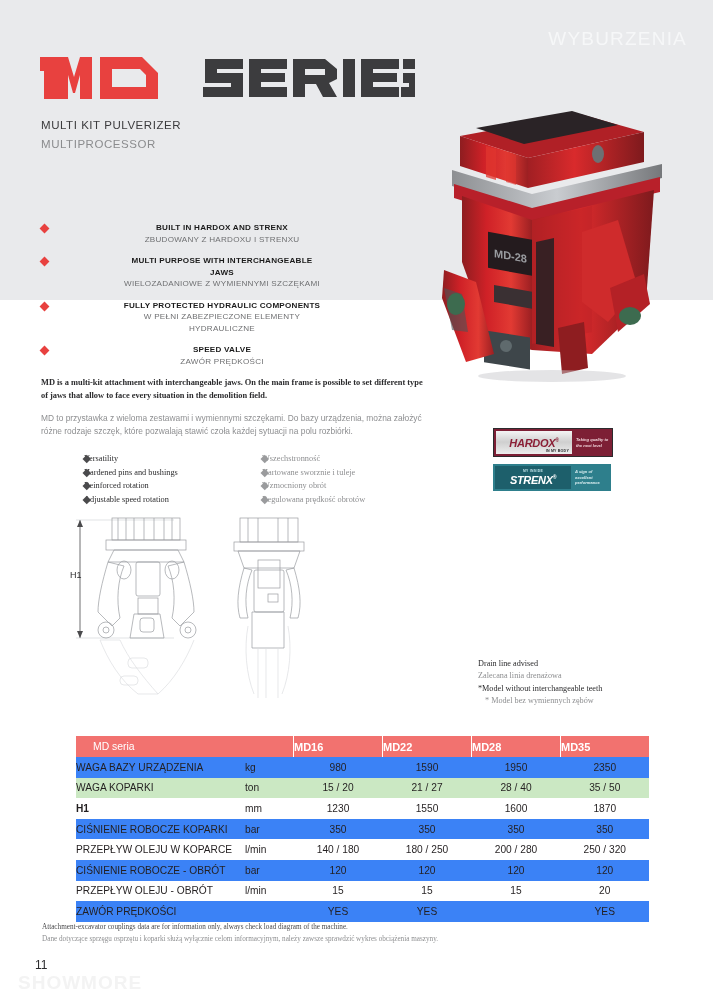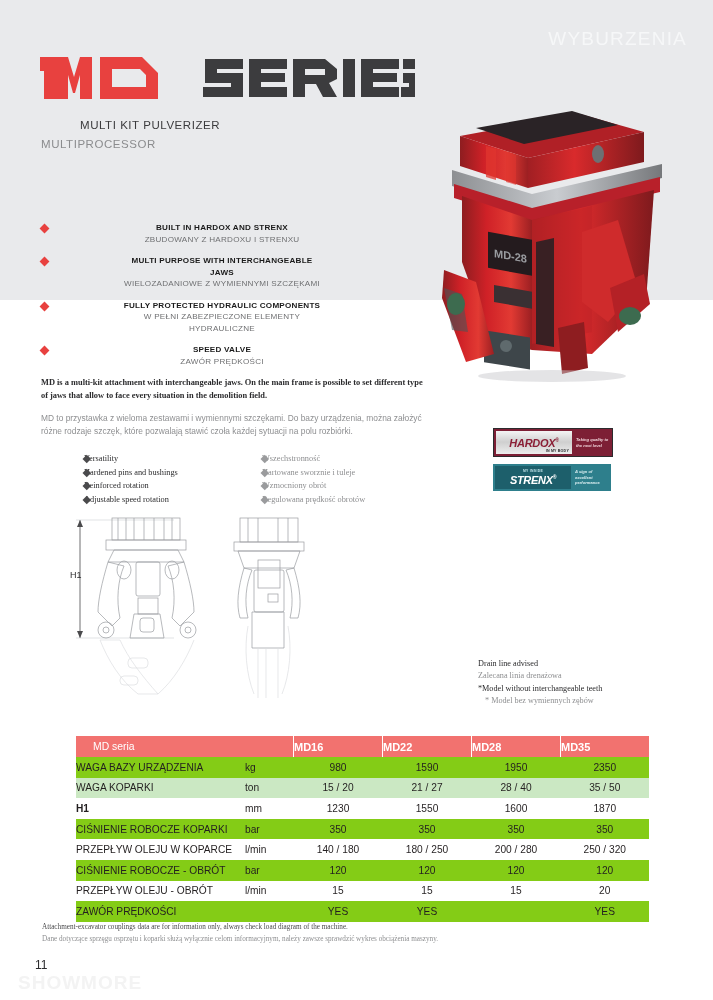--- a/index.html
+++ b/index.html
@@ -24,21 +24,21 @@
     position:absolute;right:26px;top:28px;
     font-size:19px;letter-spacing:1.2px;color:#f6f7f8;font-weight:400;
   }
 
   .logo-wrap{position:absolute;left:40px;top:55px;height:46px;}
   .logo-md{display:block;}
   .logo-series{position:absolute;left:163px;top:2px;}
 
   .subtitle1{
     position:absolute;left:41px;top:119px;font-size:11.5px;letter-spacing:.55px;
-    color:#3b3b3d;font-weight:400;margin-left:39px;
+    color:#3b3b3d;font-weight:400;
   }
   .subtitle2{
     position:absolute;left:41px;top:138px;font-size:11.5px;letter-spacing:.55px;
     color:#8b8c8e;font-weight:400;
   }
 
   
   .photo{position:absolute;left:432px;top:92px;width:252px;height:290px;}
 
   
@@ -153,21 +153,21 @@
     background:#f2726f;color:#ffffff;font-weight:bold;font-size:11px;
     height:21px;
   }
   table.spec tr.head td.lbl{padding-left:17px;font-size:10.4px;font-weight:normal;}
   table.spec tr.head td.num{text-align:left;padding-right:10px;
     border-left:1.5px solid #ffffff;}
   td.lbl{padding-left:9px;text-align:left;white-space:nowrap;}
   td.unit{text-align:left;padding-left:4px;width:48px;}
   td.num{text-align:center;padding-right:10px;width:78px;}
   tr.r-white td{background:#ffffff;}
-  tr.r-grey td{background:#84cc16;}
+  tr.r-grey td{background:#3b82f6;}
   tr.r-green td{background:#cbe8c3;}
   tr.bold td.lbl{font-weight:bold;}
 
   
   .foot{position:absolute;left:42px;top:922px;width:600px;}
   .foot div{font-size:7.2px;line-height:11.5px;font-family:"Liberation Serif", serif;}
   .foot .en{color:#4a4a4c;}
   .foot .pl{color:#8e8f91;}
 
   .pageno{

